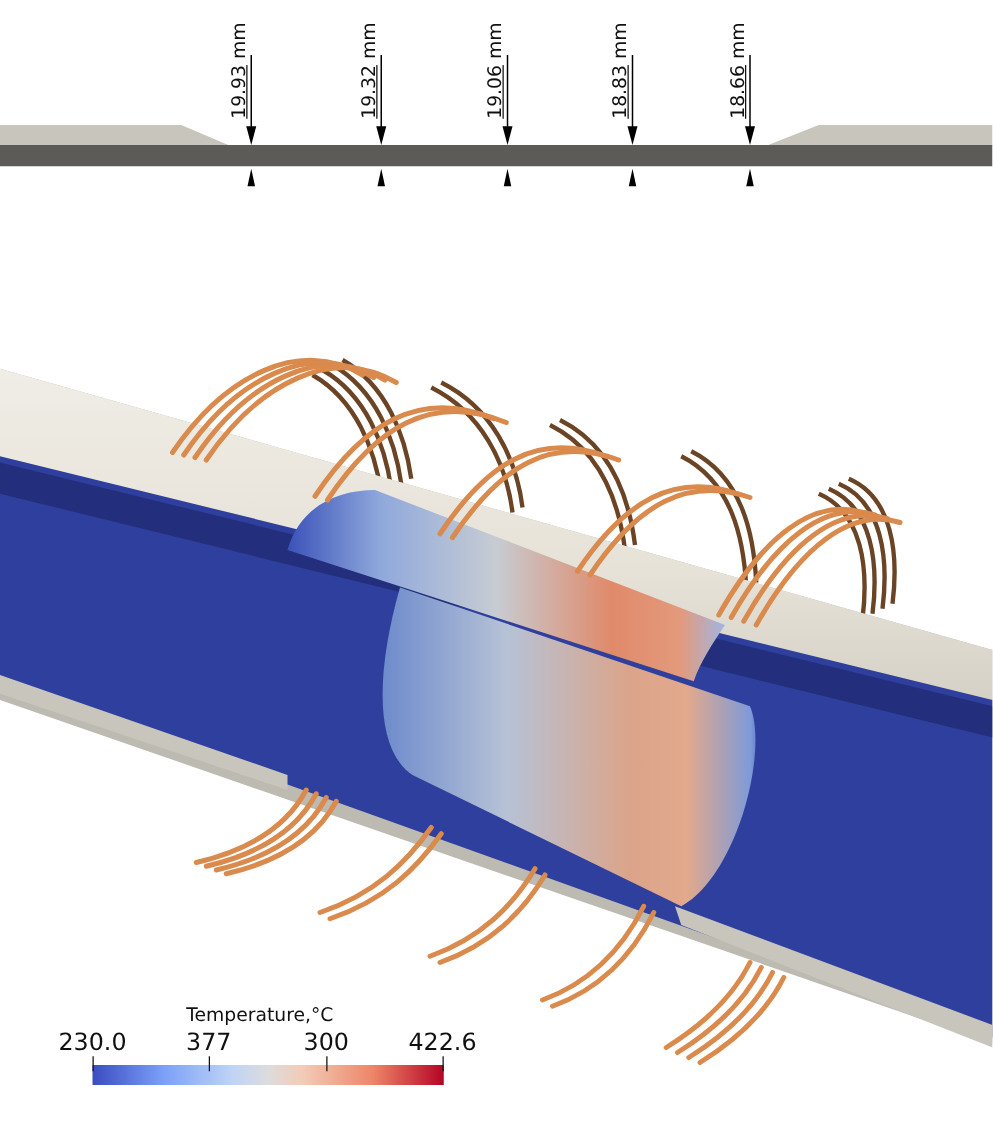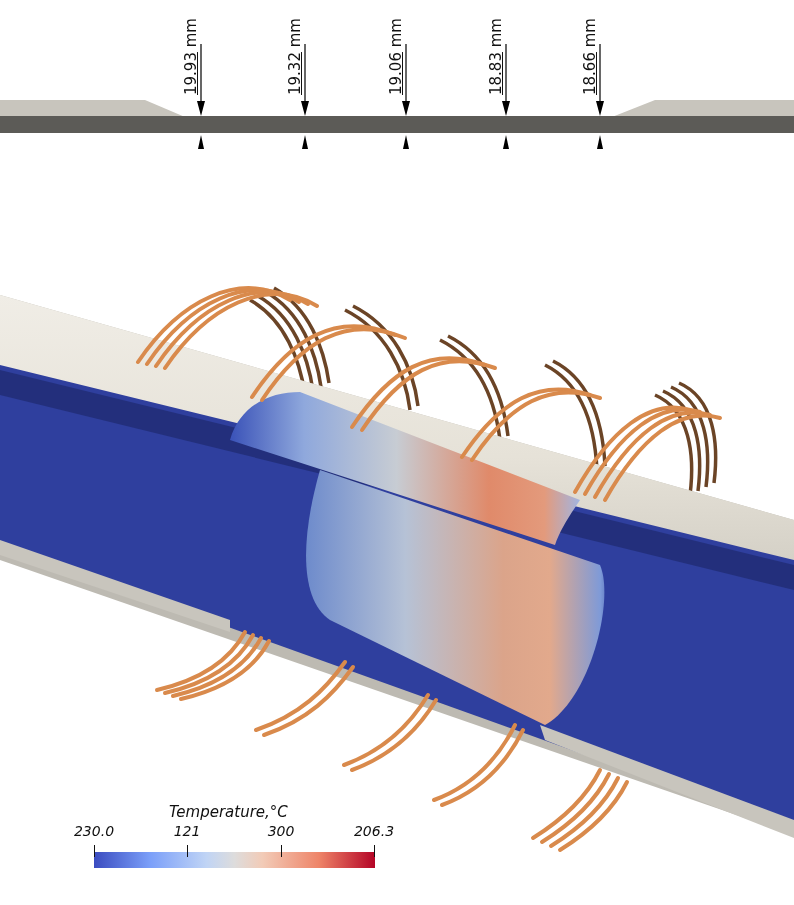--- a/index.html
+++ b/index.html
@@ -1,22 +1,22 @@
 <!DOCTYPE html>
 <html><head>
 <meta charset="utf-8">
 <style>
   html, body { margin: 0; padding: 0; background: #ffffff; }
   body { width: 794px; height: 905px; position: relative; overflow: hidden; font-family: "DejaVu Sans", sans-serif; }
   .canvas { position: absolute; left: 0; top: 0; width: 794px; height: 905px; }
   .dim-label { position: absolute; font-size: 15px; color: #111; transform-origin: left top; transform: rotate(-90deg); white-space: nowrap; }
   .dim-label .num { text-decoration: underline; }
-  .legend { position: absolute; left: 62px; top: 800px; width: 340px; height: 80px; font-style: italic; }
+  .legend { position: absolute; left: 42px; top: 800px; width: 340px; height: 80px; }
   .legend-title { position: absolute; left: 107px; top: 3px; font-size: 15px; color: #111; }
-  .tick-label { position: absolute; top: 23px; font-size: 14px; color: #111; transform: translateX(-50%); }
+  .tick-label { position: absolute; top: 23px; font-size: 19px; color: #111; transform: translateX(-50%); }
   .colorbar { position: absolute; left: 32px; top: 52px; width: 281px; height: 16px;
     background: linear-gradient(to right, #3b4cc0 0%, #7b9ff9 20%, #c0d4f5 40%, #dddcdc 50%, #f2cbb7 60%, #ee8468 80%, #b40426 100%); }
   .tick { position: absolute; top: 45px; width: 1px; height: 12px; background: #111; }
 </style>
 </head>
 <body>
 
 <svg class="canvas" viewBox="0 0 794 905" xmlns="http://www.w3.org/2000/svg">
   <defs>
     <linearGradient id="shellGrad" x1="0" y1="0" x2="0" y2="1">
@@ -154,21 +154,21 @@
 <div class="dim-label" style="left:487px; top:95px;">
   <span class="num">18.83</span>&nbsp;<span>mm</span>
 </div>
 <div class="dim-label" style="left:581px; top:95px;">
   <span class="num">18.66</span>&nbsp;<span>mm</span>
 </div>
 
 <div class="legend">
   <div class="legend-title">Temperature,°C</div>
   <div class="tick-label" style="left:32px;">230.0</div>
-  <div class="tick-label" style="left:125px;">121</div>
+  <div class="tick-label" style="left:125px;">377</div>
   <div class="tick-label" style="left:219px;">300</div>
-  <div class="tick-label" style="left:312px;">206.3</div>
+  <div class="tick-label" style="left:312px;">422.6</div>
   <div class="colorbar"></div>
   <div class="tick" style="left:32px;"></div>
   <div class="tick" style="left:125px;"></div>
   <div class="tick" style="left:219px;"></div>
   <div class="tick" style="left:312px;"></div>
 </div>
 
 </body></html>

